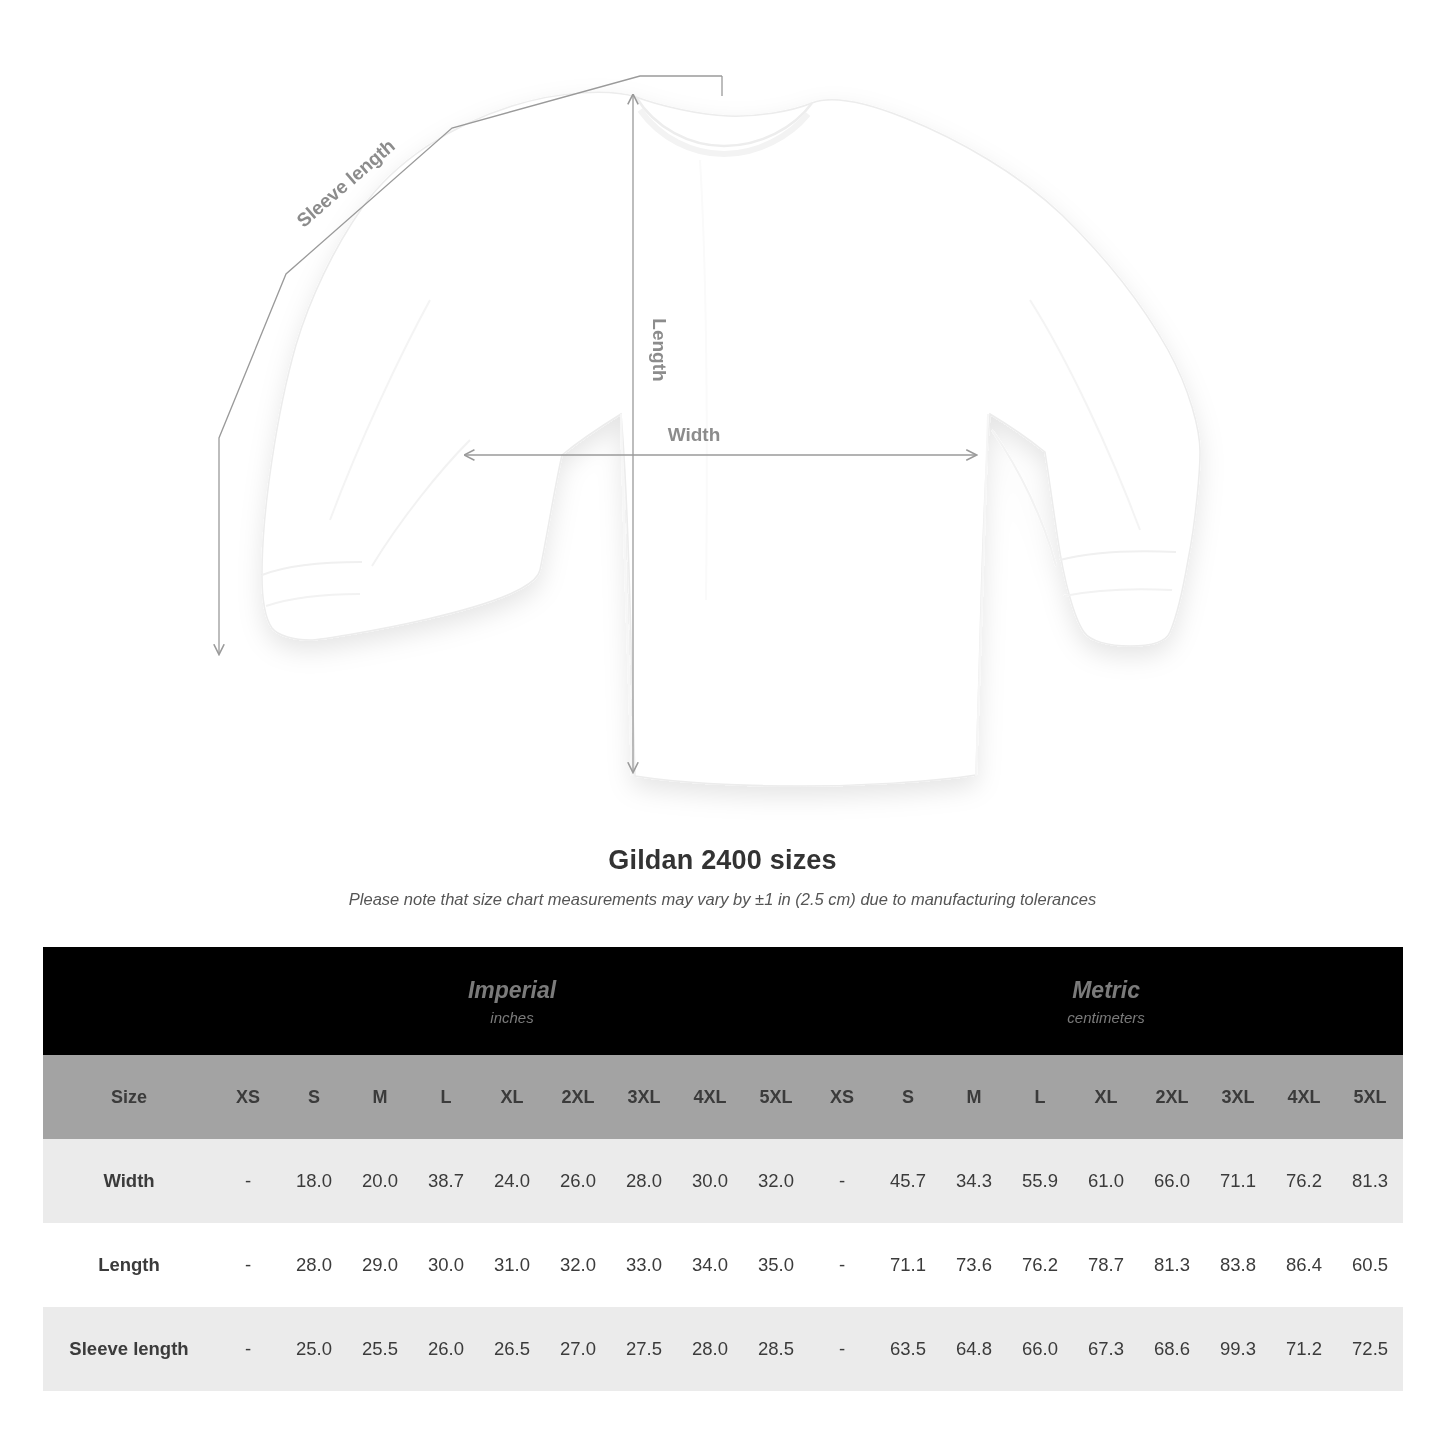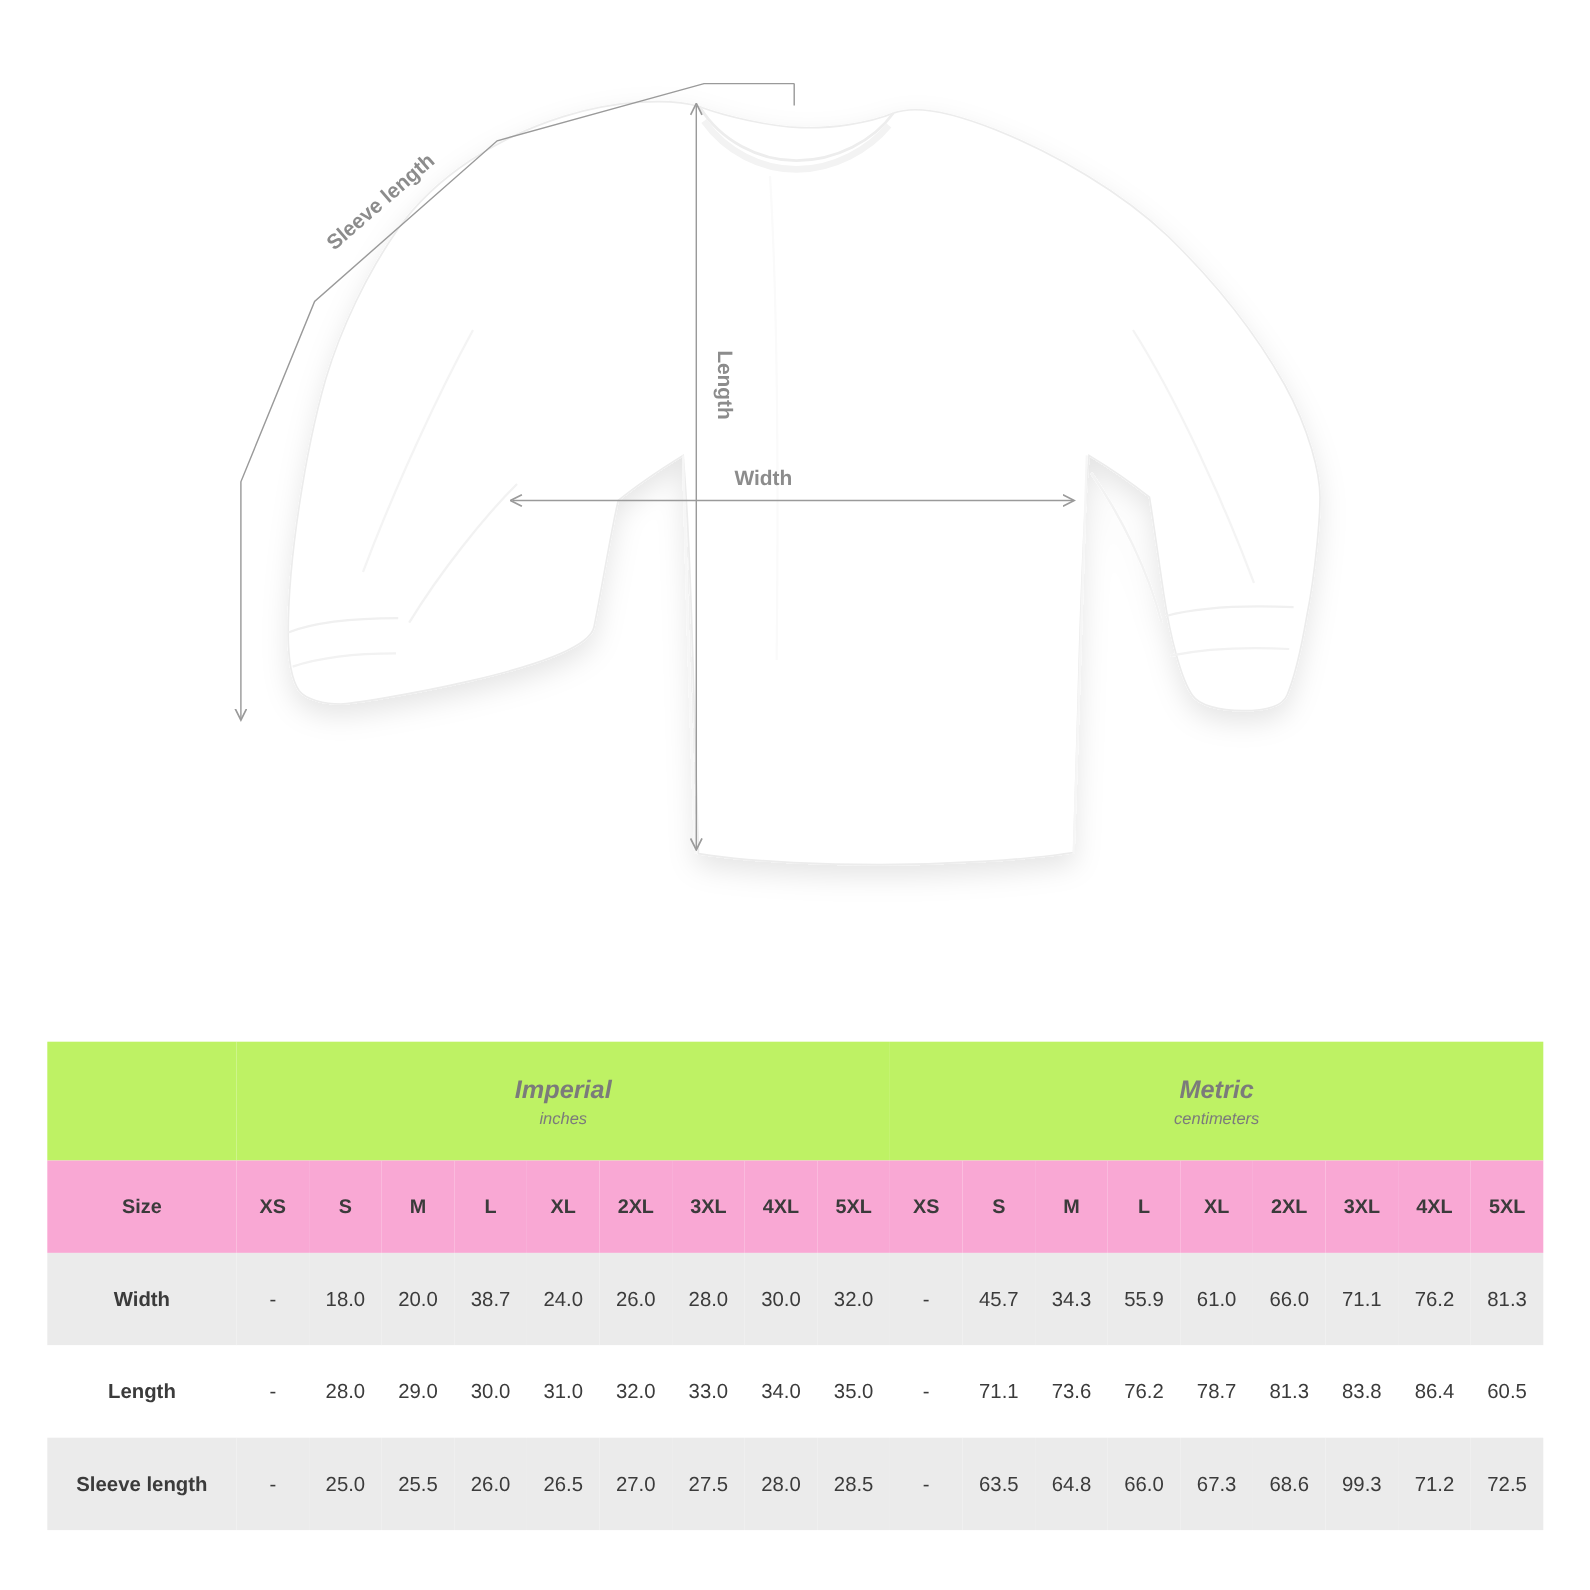--- a/index.html
+++ b/index.html
@@ -61,40 +61,40 @@
     width: 100%;
     table-layout: fixed;
   }
   table#size-table td, table#size-table th {
     border: none;
     text-align: center;
     vertical-align: middle;
   }
   
   tr.unit-row td {
-    background: #bef264;
+    background: #000000;
     height: 108px;
     padding: 0;
   }
   .unit-name {
     font-size: 23px;
     font-weight: bold;
     font-style: italic;
     color: #7b7b7b;
     line-height: 1.25;
   }
   .unit-sub {
     font-size: 15px;
     font-style: italic;
     color: #7b7b7b;
     margin-top: 4px;
   }
   
   tr.size-row td {
-    background: #f9a8d4;
+    background: #a3a3a3;
     height: 84px;
     font-size: 18px;
     font-weight: bold;
     color: #3b3b3b;
   }
   tr.size-row td.rowlabel {
     font-size: 18px;
   }
   
   tr.data-row td {
@@ -192,20 +192,24 @@
       </g>
       <text x="653" y="350" transform="rotate(90 653 350)" font-family="Liberation Sans, sans-serif" font-size="19" font-weight="bold" fill="#8c8c8c" text-anchor="middle">Length</text>
 
       <g stroke="#9a9a9a" fill="none" stroke-width="1.3">
         <path d="M466,455 L976,455" marker-start="url(#arrStart)" marker-end="url(#arrEnd)"></path>
       </g>
       <text x="694" y="441" font-family="Liberation Sans, sans-serif" font-size="19" font-weight="bold" fill="#8c8c8c" text-anchor="middle">Width</text>
     </svg>
   </div>
 
+  <div id="title-block">
+    <div id="chart-title">Gildan 2400 sizes</div>
+    <div id="chart-note">Please note that size chart measurements may vary by ±1 in (2.5 cm) due to manufacturing tolerances</div>
+  </div>
 
   <div id="size-table-wrap">
     <table id="size-table">
       <colgroup>
         <col style="width:172px">
         <col style="width:66px">
           <col style="width:66px">
           <col style="width:66px">
         <col style="width:66px">
           <col style="width:66px">

